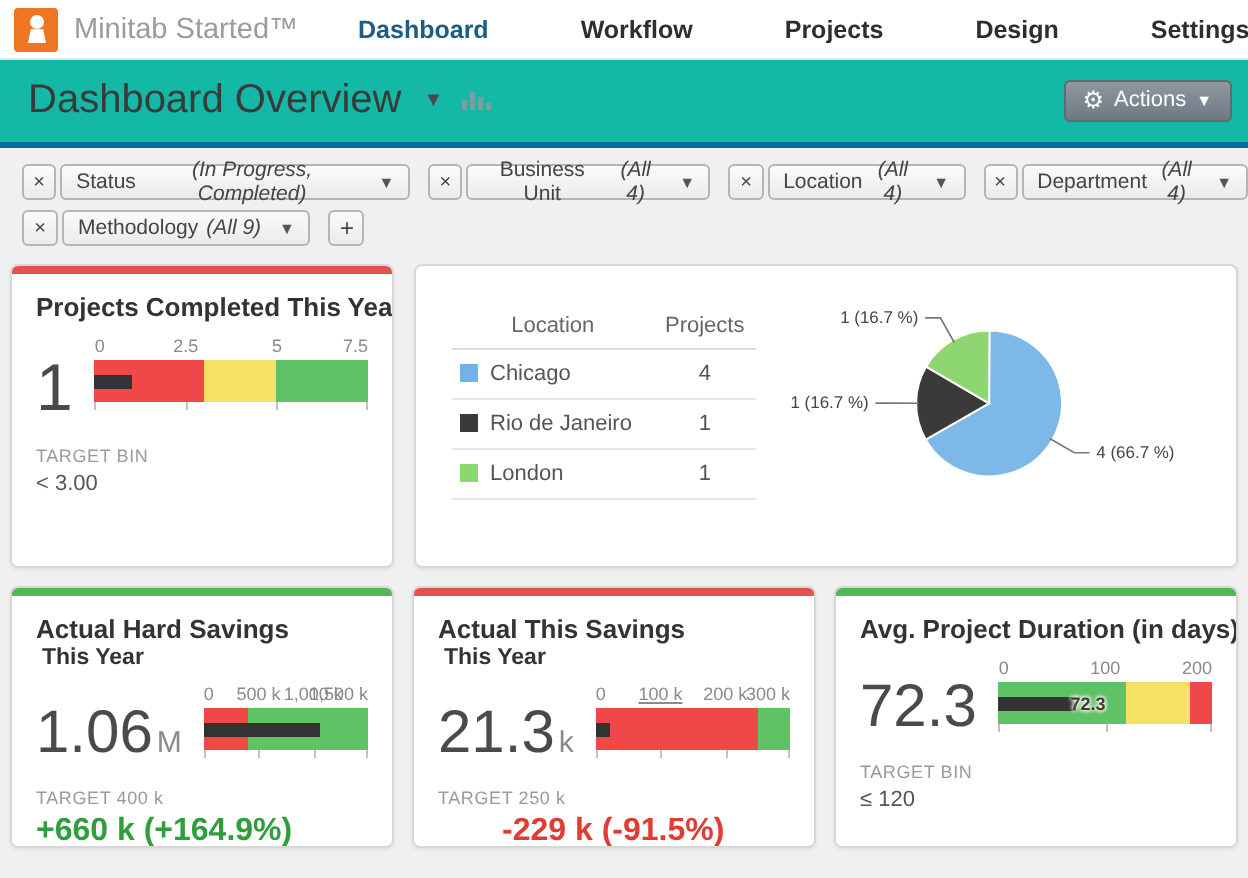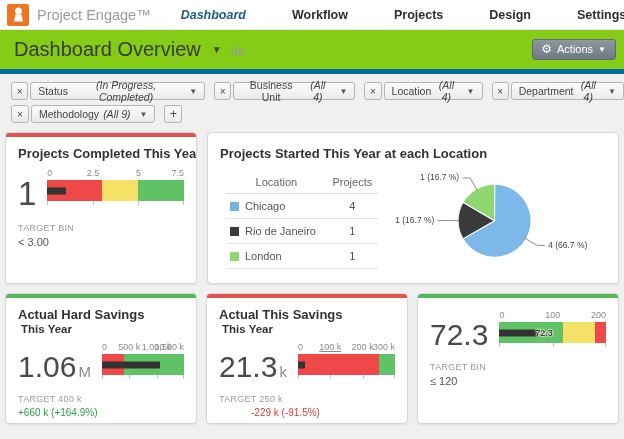--- a/index.html
+++ b/index.html
@@ -9,23 +9,23 @@
     background:#f0f0f0; color:#333; overflow:hidden;
   }
   
   .topnav { height:30px; background:#fff; border-bottom:1px solid #e6e6e6;
             display:flex; align-items:center; position:relative; z-index:2; }
   .logo { width:22px; height:22px; background:#ee7623; border-radius:2px;
           margin:0 8px 0 7px; display:flex; align-items:center; justify-content:center; flex:0 0 auto; }
   .brand { color:#9b9b9b; font-size:14.5px; white-space:nowrap; }
   .nav-tabs { display:flex; margin-left:30px; gap:46px; }
   .nav-tab { font-size:12.5px; font-weight:bold; color:#2e2e2e; cursor:pointer; white-space:nowrap; }
-  .nav-tab.active { color:#1d5c87;font-style:italic; }
-  
-  .header { height:44px; background:#84cc16; border-bottom:5px solid #0369a1;
+  .nav-tab.active { color:#1d5c87; }
+  
+  .header { height:44px; background:#14b8a6; border-bottom:3px solid #0369a1;
             display:flex; align-items:center; position:relative; }
   .notch { position:absolute; top:-9px; left:190px; width:0; height:0;
            border-left:9px solid transparent; border-right:9px solid transparent;
            border-bottom:9px solid #dbdbdb; }
   .page-title { font-size:20px; color:#3a3a3a; margin-left:14px; white-space:nowrap; }
   .title-caret { font-size:10px; color:#4a4a4a; margin-left:11px; cursor:pointer; }
   .mini-chart { margin-left:9px; cursor:pointer; opacity:0.75; }
   .actions-btn { margin-left:auto; margin-right:8px; background:linear-gradient(#8d98a1,#6e7983);
                  border:1px solid #5f6a73; border-radius:3px; color:#fff; font-size:11px;
                  padding:3px 9px 4px 8px; display:flex; align-items:center; gap:5px; cursor:pointer;
@@ -65,21 +65,21 @@
   .axis { position:relative; height:12px; font-size:9px; color:#8a8a8a; }
   .axis span { position:absolute; top:0; white-space:nowrap; }
   .track { position:relative; height:21px; background:#eee; }
   .zone { position:absolute; top:0; bottom:0; }
   .tickmark { position:absolute; top:100%; width:1px; height:4px; background:#c2c2c2; }
   .measure { position:absolute; left:0; top:50%; transform:translateY(-50%); height:7px; background:#333; }
   .bar-label { position:absolute; top:50%; transform:translate(-70%,-50%); font-size:9px; font-weight:bold;
                color:#4d3833; text-shadow:0 0 2px #fff,0 0 2px #fff,0 0 2px #fff; }
   .kpi-target { font-size:9px; color:#9a9a9a; letter-spacing:0.3px; margin-top:11px; }
   .kpi-target2 { font-size:11px; color:#555; margin-top:3px; }
-  .kpi-delta { font-size:10px; font-weight:normal; margin-top:3px; }
+  .kpi-delta { font-size:16px; font-weight:bold; margin-top:3px; }
   
   .card2-body { display:flex; align-items:flex-start; }
   .loc-table { border-collapse:collapse; width:152px; margin:12px 0 0 6px; font-size:11px; color:#555; flex:0 0 auto; }
   .loc-table th { font-weight:normal; color:#666; padding:3px 4px 5px 4px; border-bottom:1px solid #dcdcdc;
                   text-align:center; font-size:11px; }
   .loc-table td { padding:6px 4px; border-bottom:1px solid #e5e5e5; }
   .loc-table td.val { text-align:center; }
   .swatch { display:inline-block; width:9px; height:9px; margin-right:6px; vertical-align:-1px; }
   .pie-wrap { flex:1 1 auto; min-width:0; margin-top:2px; }
   .pie-wrap svg { width:100%; height:112px; display:block; }
@@ -87,21 +87,21 @@
 </head>
 <body>
 
 <div class="topnav">
   <div class="logo">
     <svg width="13" height="15" viewBox="0 0 13 15">
       <circle cx="6.5" cy="4" r="3.5" fill="#fff"></circle>
       <path d="M3.4 7.6 h6.2 l1.4 6.9 H2z" fill="#fff"></path>
     </svg>
   </div>
-  <div class="brand">Project Engage™</div>
+  <div class="brand">Minitab Started™</div>
   <div class="nav-tabs">
       <div class="nav-tab active">Dashboard</div>
       <div class="nav-tab">Workflow</div>
       <div class="nav-tab">Projects</div>
       <div class="nav-tab">Design</div>
       <div class="nav-tab">Settings</div>
     </div>
 
 </div>
 
@@ -199,21 +199,20 @@
               <div class="tickmark" style="left: calc(100% - 1px);"></div>
               <div class="measure" style="width: 13.3%;"></div>
             </div>
           </div>
       </div>
       <div class="kpi-target">TARGET BIN</div>
       <div class="kpi-target2">&lt; 3.00</div>
     </div>
 
     <div class="card">
-      <div class="card-title">Projects Started This Year at each Location</div>
       <div class="card2-body">
         <table class="loc-table">
             <thead>
               <tr>
                 <th>Location</th>
                 <th>Projects</th>
               </tr>
             </thead>
             <tbody>
               <tr>
@@ -300,20 +299,21 @@
               <div class="measure" style="width: 7.1%;"></div>
             </div>
           </div>
       </div>
       <div class="kpi-target">TARGET 250 k</div>
       <div class="kpi-delta" style="color: rgb(224, 60, 49); margin-left: 32px;">-229 k (-91.5%)</div>
     </div>
 
     <div class="card">
       <div class="card-accent" style="background: rgb(82, 184, 87);"></div>
+      <div class="card-title">Avg. Project Duration (in days)</div>
       <div class="kpi-mid">
         <div class="kpi-value">72.3</div>
         <div class="bullet">
             <div class="axis">
               <span style="left: 0%;">0</span>
               <span style="left: 50%; transform: translateX(-50%);">100</span>
               <span style="left: 100%; transform: translateX(-100%);">200</span>
             </div>
             <div class="track">
               <div class="zone" style="left: 0%; width: 60%; background: rgb(95, 194, 100);"></div>

